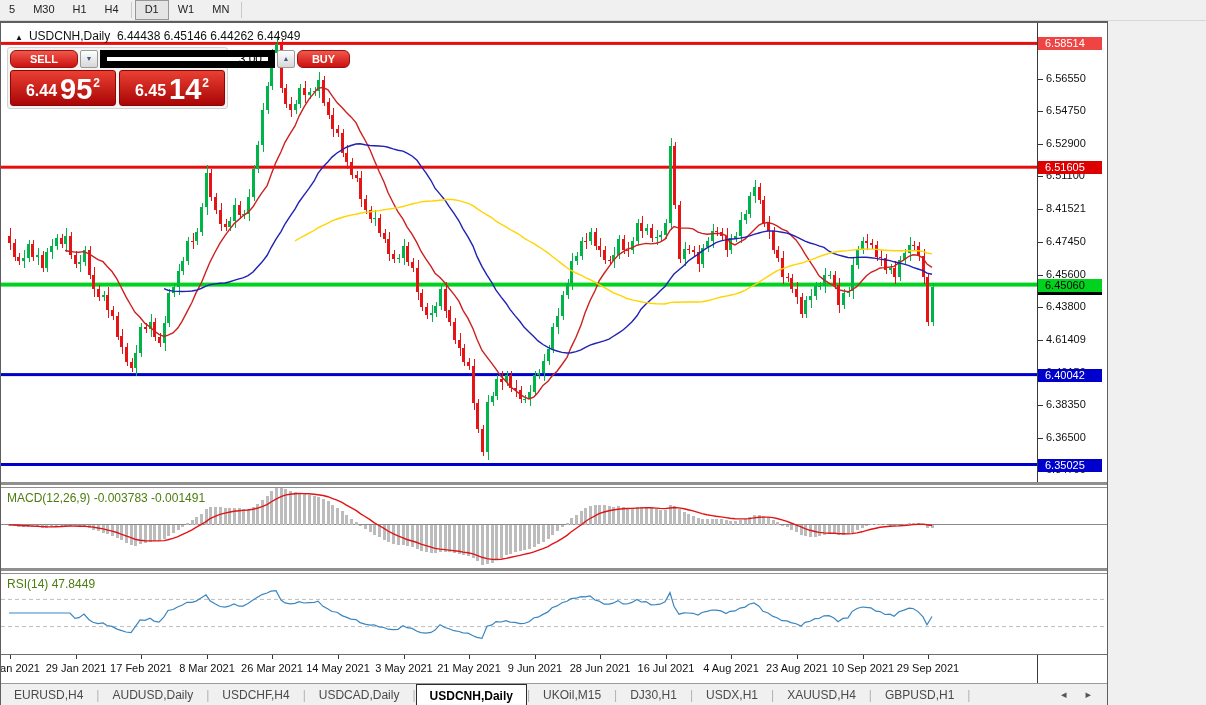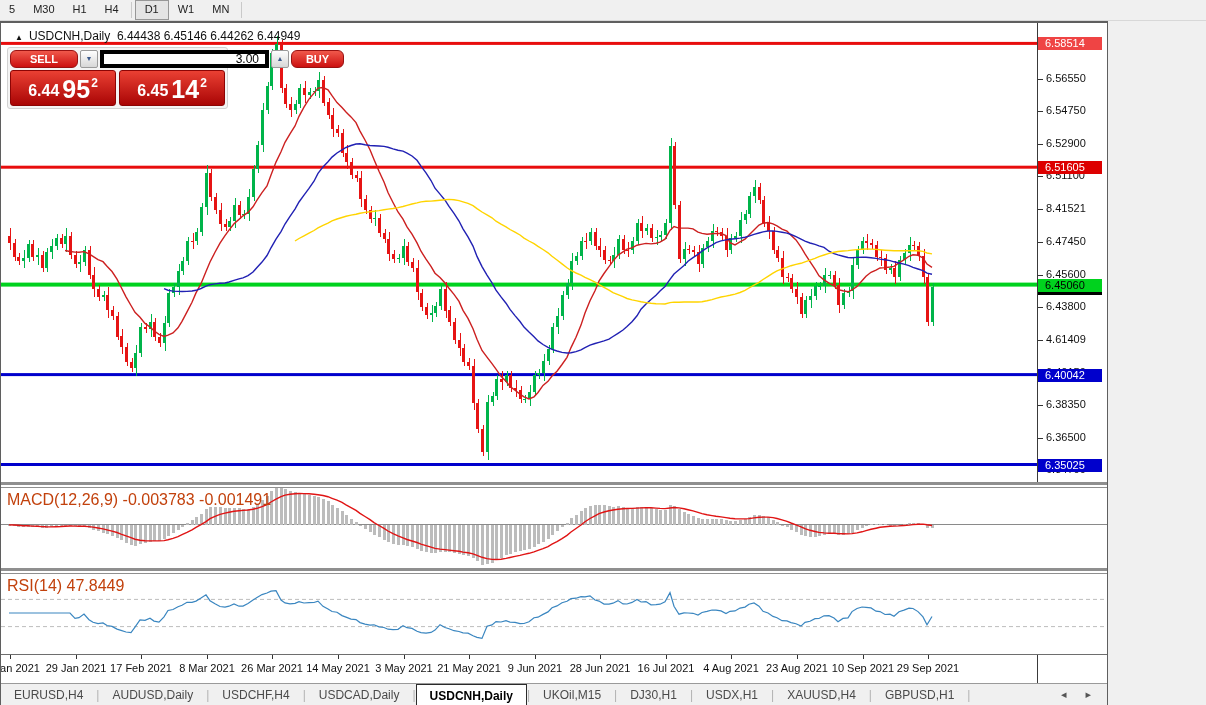--- a/index.html
+++ b/index.html
@@ -16,46 +16,46 @@
   .row { display:flex; width:100%; position:relative; }
   .plot { flex:1 1 auto; position:relative; overflow:hidden; background:#fff; }
   .axis { flex:0 0 70px; position:relative; background:#fff; font-size:11px; color:#111; overflow:hidden; }
   .vline { border-left:1px solid #3a3a3a; }
   #main-row  { height:459px; }
   #macd-row  { height:80px; }
   #rsi-row   { height:80px; }
   #time-row  { height:29px; }
   .splitter { height:6px; background:#fff; border-top:3px solid #8f8f8f; border-bottom:1px solid #8f8f8f; }
   svg { position:absolute; left:0; top:0; }
-  .pane-label { position:absolute; left:6px; top:3px; font-size:16px; color:#c2410c; white-space:nowrap; z-index:5; }
+  .pane-label { position:absolute; left:6px; top:3px; font-size:12px; color:#4d7c0f; white-space:nowrap; z-index:5; }
   .tick-label { position:absolute; left:8px; white-space:nowrap; }
   .tick-dash  { position:absolute; left:0; width:5px; height:1px; background:#333; }
   .px-label { position:absolute; left:0; width:64px; height:13px; line-height:13px;
     padding-left:7px; font-size:11px; z-index:3; }
   .date-label { position:absolute; top:7px; font-size:11px; color:#111; transform:translateX(-50%); white-space:nowrap; }
   .date-tick  { position:absolute; top:0; width:1px; height:4px; background:#333; }
   
   .chart-title { position:absolute; left:14px; top:6px; font-size:12px; color:#111; z-index:6; white-space:nowrap; }
   .chart-title .tri { font-size:8px; margin-right:6px; }
   
   .ocw { position:absolute; left:6px; top:24px; width:221px; z-index:7;
     background:#f4f4f4; border:1px solid #d2d2d2; border-radius:3px; padding:2px; }
   .ocw-row1 { display:flex; height:18px; gap:2px; }
   .ocw-btn { flex:0 0 68px; color:#fff; font-size:11px; font-weight:bold; text-align:center;
     line-height:16px; background:linear-gradient(#f0584b,#cc1010); border:1px solid #991111; border-radius:6px; }
   .ocw-btn.buy { flex:0 0 53px; }
   .spin { flex:0 0 18px; background:linear-gradient(#fefefe,#d7d7d7); border:1px solid #9a9a9a;
     border-radius:2px; font-size:7px; color:#3c5a8c; text-align:center; line-height:16px; }
-  .lot { flex:1 1 auto; border:4px solid #000000; background:#fff; font-size:12px;
+  .lot { flex:1 1 auto; border:7px solid #000000; background:#fff; font-size:12px;
     text-align:right; padding-right:6px; font-family:"Liberation Sans",sans-serif; }
   .ocw-row2 { display:flex; gap:3px; margin-top:2px; height:36px; }
   .px-box { flex:1; color:#fff; background:linear-gradient(#ea4033,#a90505); border:1px solid #8c0404;
     border-radius:3px; display:flex; align-items:flex-end; justify-content:center; padding-bottom:1px; }
   .px-box .small { font-size:16px; font-weight:bold; margin-right:3px; margin-bottom:4px; }
-  .px-box .big   { font-size:25px; font-weight:bold; line-height:30px; }
+  .px-box .big   { font-size:29px; font-weight:bold; line-height:30px; }
   .px-box .sup   { font-size:12px; font-weight:bold; margin-bottom:14px; margin-left:1px; }
   
   .tabbar { height:23px; background:#f0f0f0; border-top:1px solid #9a9a9a; display:flex;
     align-items:stretch; font-size:12px; color:#4a4a4a; position:relative; }
   .tab { padding:4px 13px 0 13px; cursor:default; white-space:nowrap; }
   .tab.active { background:#fff; color:#000; font-weight:bold; border:1px solid #2b2b2b; border-bottom:none; }
   .tab-sep { color:#b2b2b2; padding-top:4px; }
   .tab-nav { position:absolute; right:8px; top:4px; color:#555; font-size:11px; letter-spacing:8px; }
 </style>
 </head>

